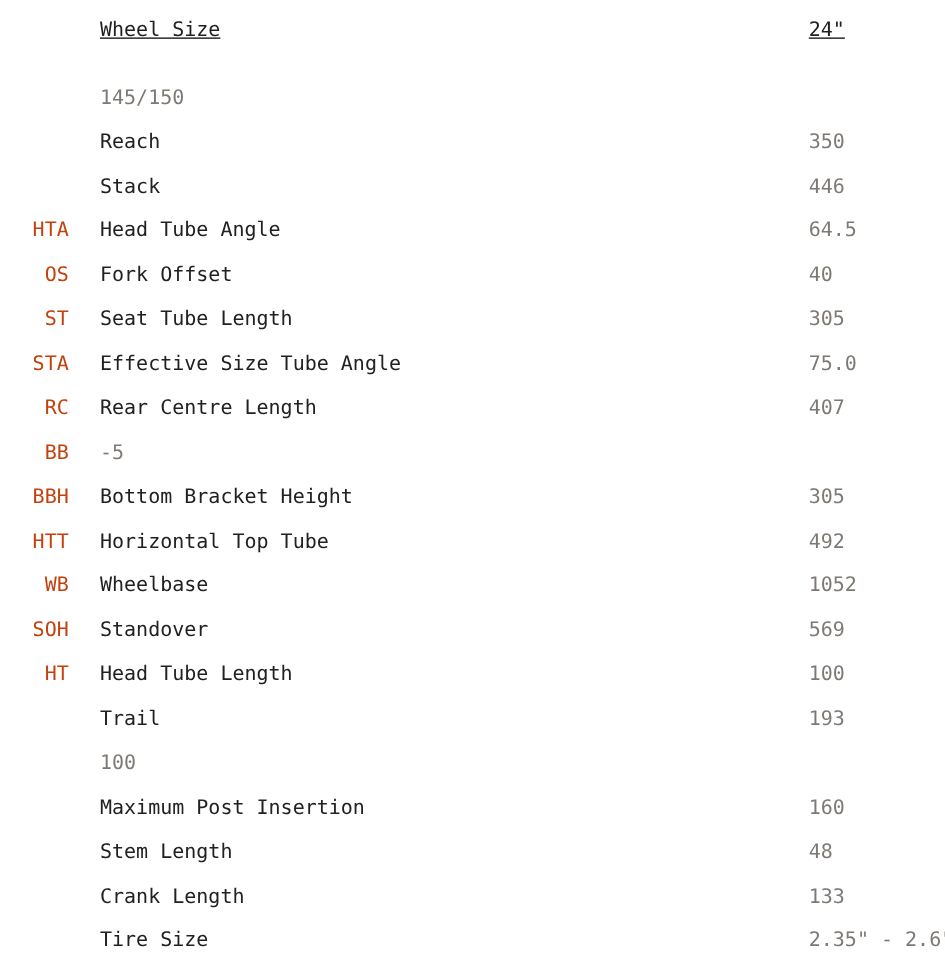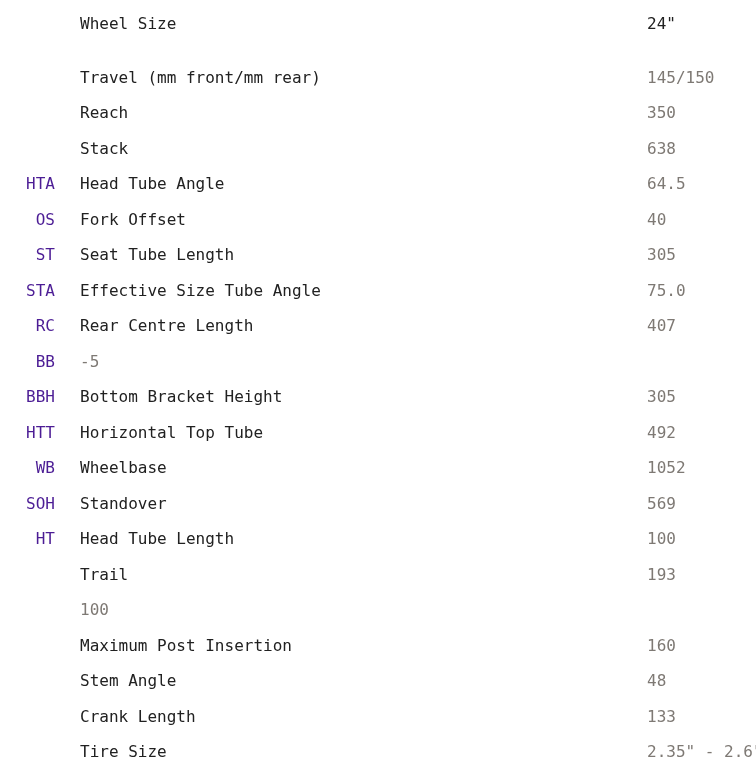--- a/index.html
+++ b/index.html
@@ -19,24 +19,25 @@
   }
   .geo-row {
     display: grid;
     grid-template-columns: 55px 542px auto;
     column-gap: 25px;
     height: 35.5px;
     align-items: center;
   }
   .geo-row.first {
     margin-bottom: 18px;
+    text-decoration: underline;
   }
   .cell-abbr {
     text-align: right;
-    color: #4c1d95;
+    color: #c2410c;
     white-space: pre;
   }
   .cell-label {
     color: #212121;
     white-space: pre;
   }
   .cell-value {
     color: #7e7974;
     white-space: pre;
   }
@@ -48,32 +49,31 @@
 <body>
 
 <div class="geo-table" id="geo-table">
     <div class="geo-row first emphasis">
       <span class="cell-abbr"></span>
       <span class="cell-label">Wheel Size</span>
       <span class="cell-value">24"</span>
     </div>
     <div class="geo-row">
       <span class="cell-abbr"></span>
-      <span class="cell-label">Travel (mm front/mm rear)</span>
       <span class="cell-value">145/150</span>
     </div>
     <div class="geo-row">
       <span class="cell-abbr"></span>
       <span class="cell-label">Reach</span>
       <span class="cell-value">350</span>
     </div>
     <div class="geo-row">
       <span class="cell-abbr"></span>
       <span class="cell-label">Stack</span>
-      <span class="cell-value">638</span>
+      <span class="cell-value">446</span>
     </div>
     <div class="geo-row">
       <span class="cell-abbr">HTA</span>
       <span class="cell-label">Head Tube Angle</span>
       <span class="cell-value">64.5</span>
     </div>
     <div class="geo-row">
       <span class="cell-abbr">OS</span>
       <span class="cell-label">Fork Offset</span>
       <span class="cell-value">40</span>
@@ -131,21 +131,21 @@
       <span class="cell-abbr"></span>
       <span class="cell-value">100</span>
     </div>
     <div class="geo-row">
       <span class="cell-abbr"></span>
       <span class="cell-label">Maximum Post Insertion</span>
       <span class="cell-value">160</span>
     </div>
     <div class="geo-row">
       <span class="cell-abbr"></span>
-      <span class="cell-label">Stem Angle</span>
+      <span class="cell-label">Stem Length</span>
       <span class="cell-value">48</span>
     </div>
     <div class="geo-row">
       <span class="cell-abbr"></span>
       <span class="cell-label">Crank Length</span>
       <span class="cell-value">133</span>
     </div>
     <div class="geo-row">
       <span class="cell-abbr"></span>
       <span class="cell-label">Tire Size</span>

